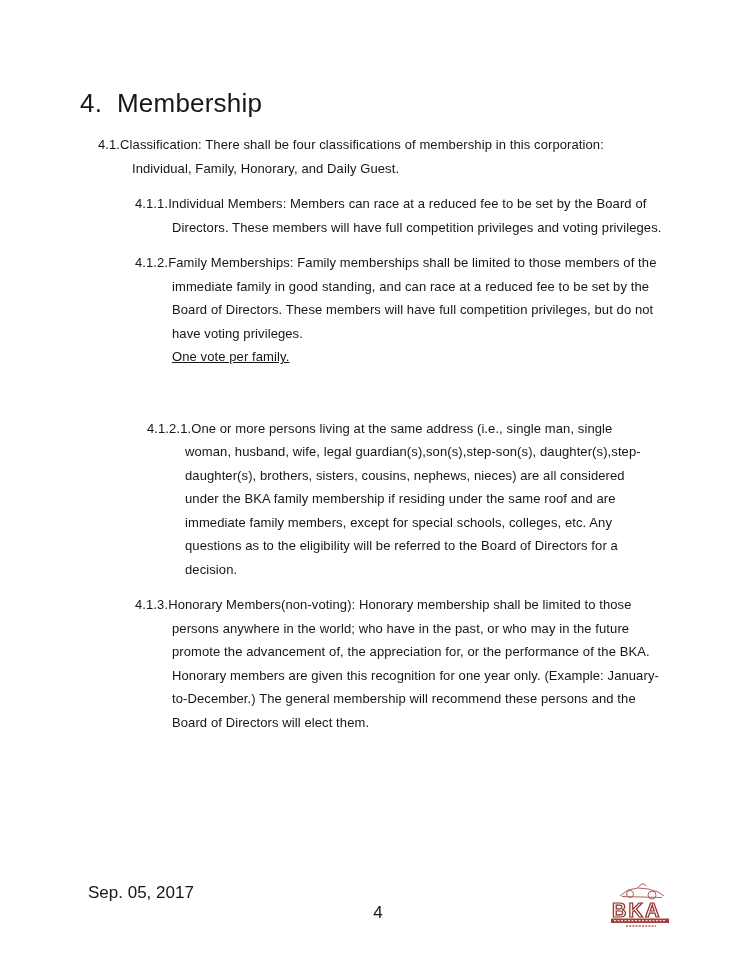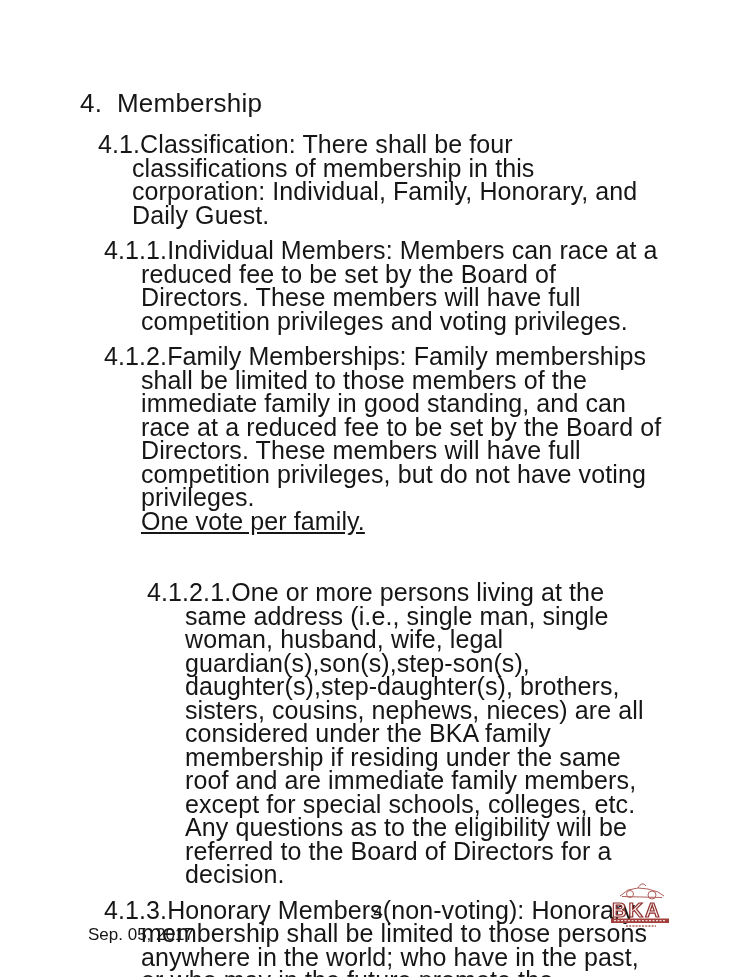--- a/index.html
+++ b/index.html
@@ -26,51 +26,51 @@
     line-height: 30px;
     margin: 0 0 15px 0;
     font-weight: normal;
     letter-spacing: 0.2px;
   }
   .doc-heading .h-num {
     display: inline-block;
     width: 37px;
   }
   .para {
-    font-size: 25px;
+    font-size: 13px;
     line-height: 23.5px;
     margin: 0 0 12px 0;
     letter-spacing: 0.1px;
   }
   .lvl1 {
     margin-left: 18px;
     padding-left: 34px;
     text-indent: -34px;
   }
   .lvl2 {
-    margin-left: 24px;
+    margin-left: 55px;
     padding-left: 37px;
     text-indent: -37px;
   }
   .lvl3 {
     margin-left: 67px;
     padding-left: 38px;
     text-indent: -38px;
     margin-top: 48px;
   }
   .emph {
     display: block;
     text-indent: 0;
     font-weight: normal;
     text-decoration: underline;
   }
   .footer-date {
     position: absolute;
     left: 88px;
-    top: 925px;
+    top: 883px;
     font-size: 17px;
   }
   .footer-page {
     position: absolute;
     left: 0;
     top: 903px;
     width: 756px;
     text-align: center;
     font-size: 17px;
   }

